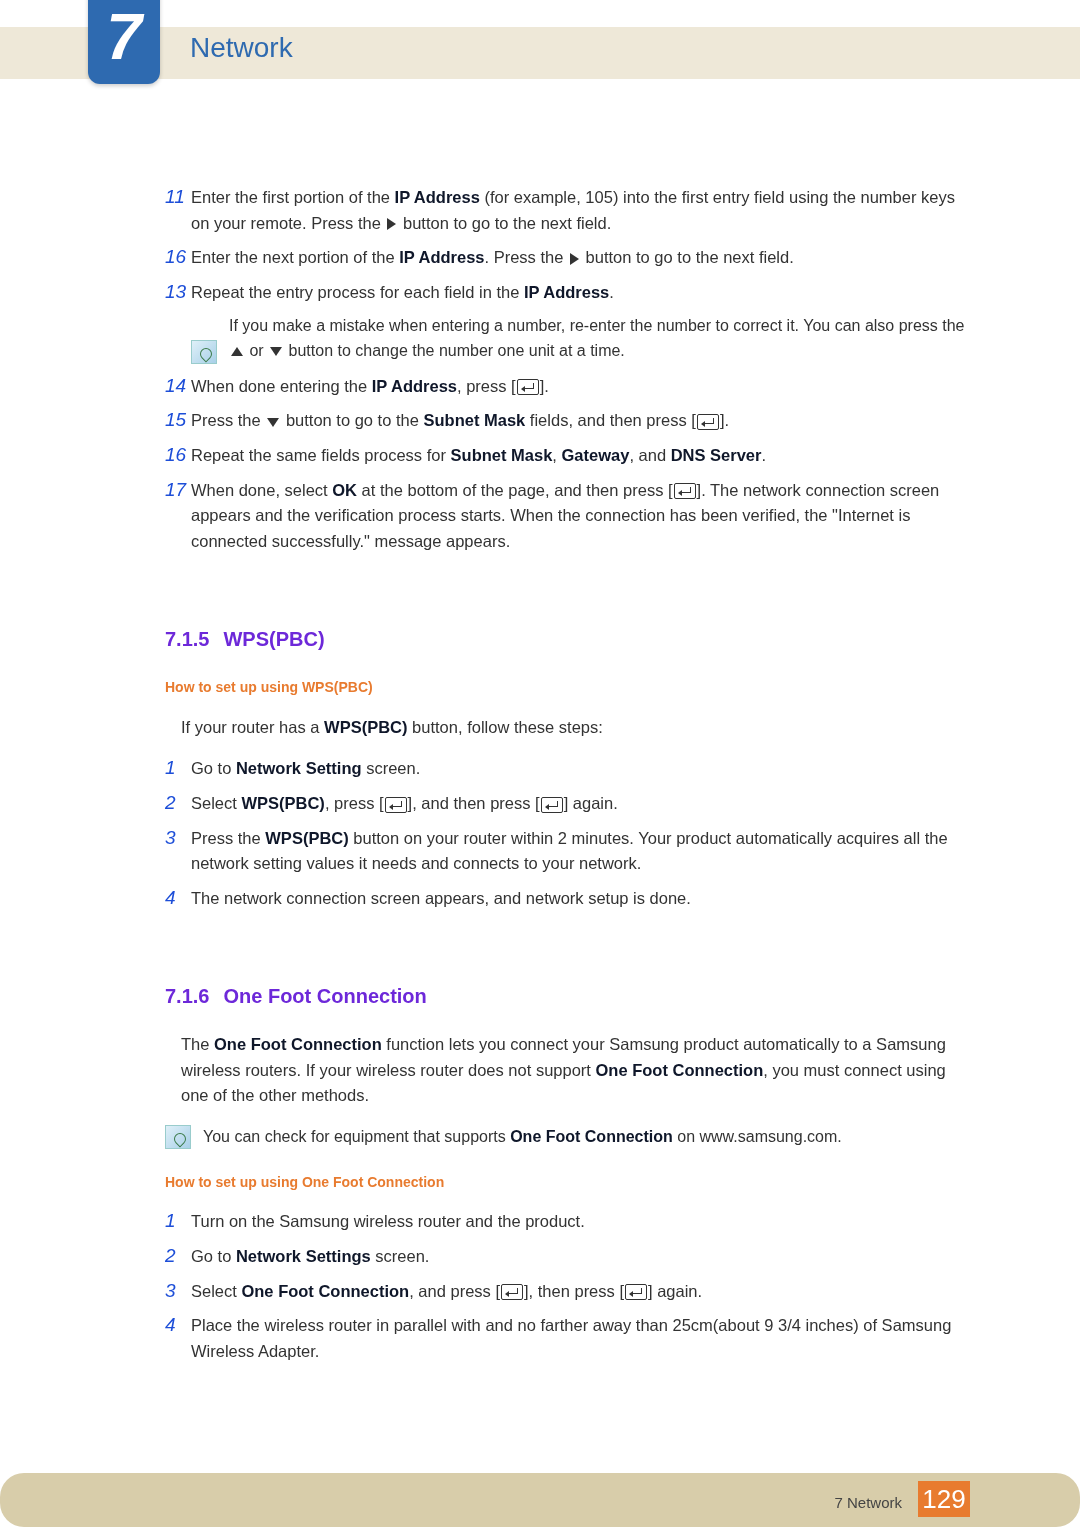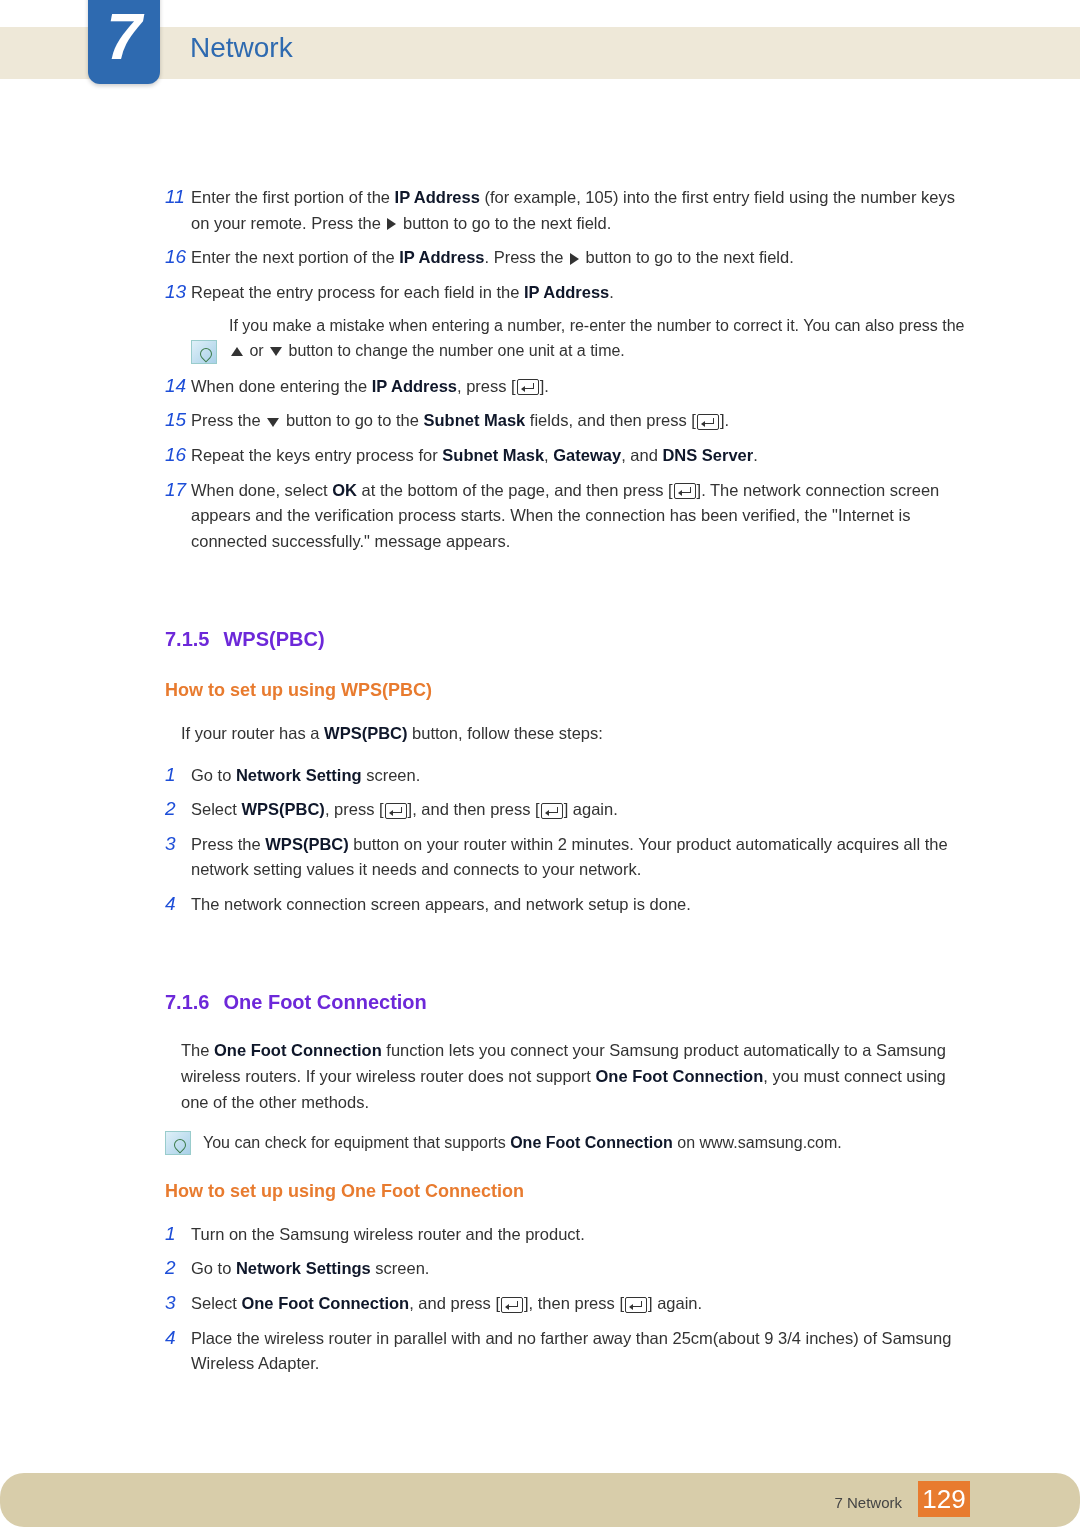--- a/index.html
+++ b/index.html
@@ -129,21 +129,21 @@
   .note-full { display:flex; margin: 14px 0 16px 0; }
   .sec-heading {
     color: #6d28d9;
     font-size: 20px;
     font-weight: bold;
     margin: 70px 0 20px 0;
   }
   .sec-heading .secnum { margin-right: 14px; }
   .sub-heading {
     color: #e87b2f;
-    font-size: 18px;
+    font-size: 14px;
     font-weight: bold;
     margin: 22px 0 16px 0;
   }
   .para { margin: 0 0 16px 16px; }
   .footer {
     position: absolute;
     left: 0; right: 0; bottom: 0;
     height: 54px;
     background: #d8cdaa;
     border-radius: 24px;
@@ -201,21 +201,21 @@
       <div class="step">
         <div class="step-num">14</div>
         <div class="step-body"><span>When done entering the </span><span class="hl">IP Address</span><span>, press [</span><span class="enter-icon"></span><span>].</span></div>
       </div>
       <div class="step">
         <div class="step-num">15</div>
         <div class="step-body"><span>Press the </span><span class="tri-down"></span><span> button to go to the </span><span class="hl">Subnet Mask</span><span> fields, and then press [</span><span class="enter-icon"></span><span>].</span></div>
       </div>
       <div class="step">
         <div class="step-num">16</div>
-        <div class="step-body"><span>Repeat the keys entry process for </span><span class="hl">Subnet Mask</span><span>, </span><span class="hl">Gateway</span><span>, and </span><span class="hl">DNS Server</span><span>.</span></div>
+        <div class="step-body"><span>Repeat the same fields process for </span><span class="hl">Subnet Mask</span><span>, </span><span class="hl">Gateway</span><span>, and </span><span class="hl">DNS Server</span><span>.</span></div>
       </div>
       <div class="step">
         <div class="step-num">17</div>
         <div class="step-body"><span>When done, select </span><span class="hl">OK</span><span> at the bottom of the page, and then press [</span><span class="enter-icon"></span><span>]. The network connection screen appears and the verification process starts. When the connection has been verified, the "Internet is connected successfully." message appears.</span></div>
       </div>
     </div>
 
   <div class="sec-heading">
     <span class="secnum">7.1.5</span><span>WPS(PBC)</span>
   </div>

